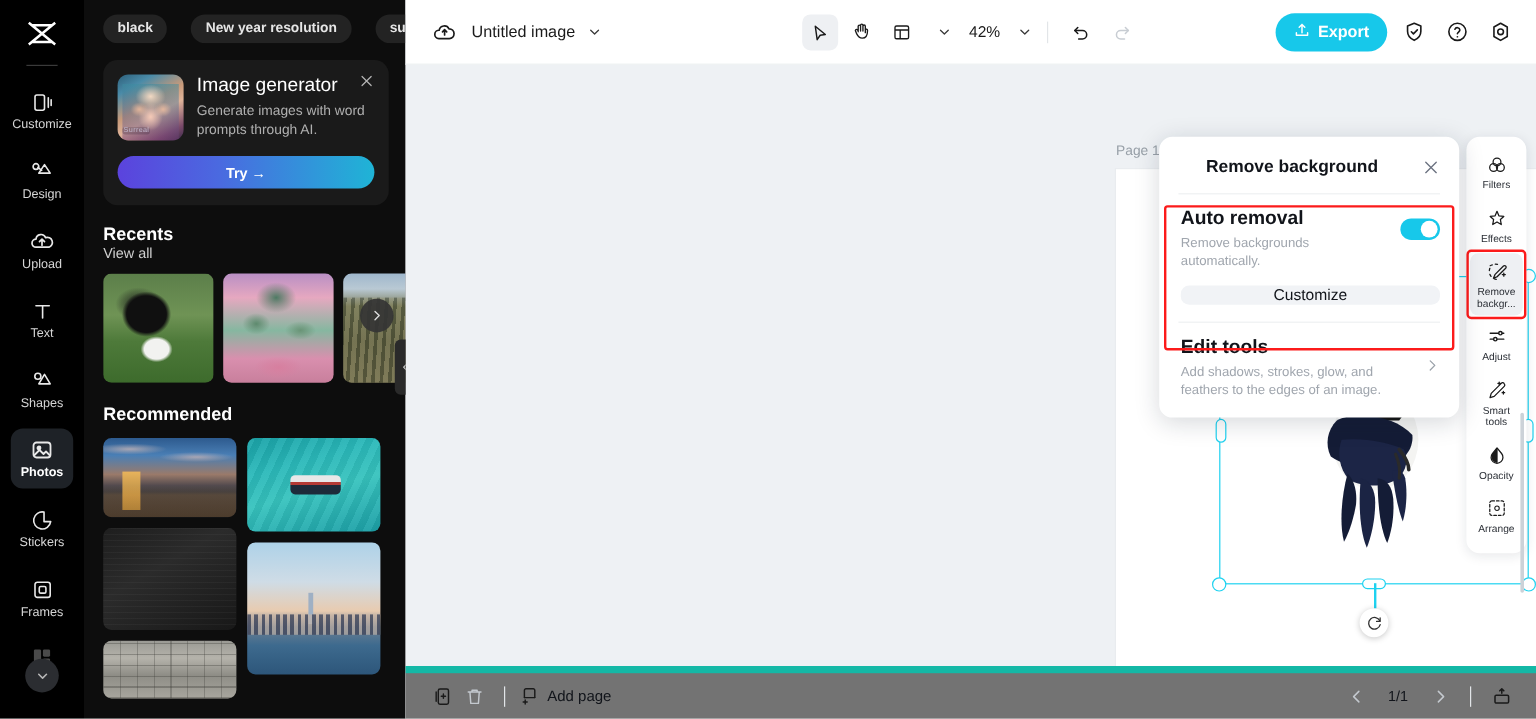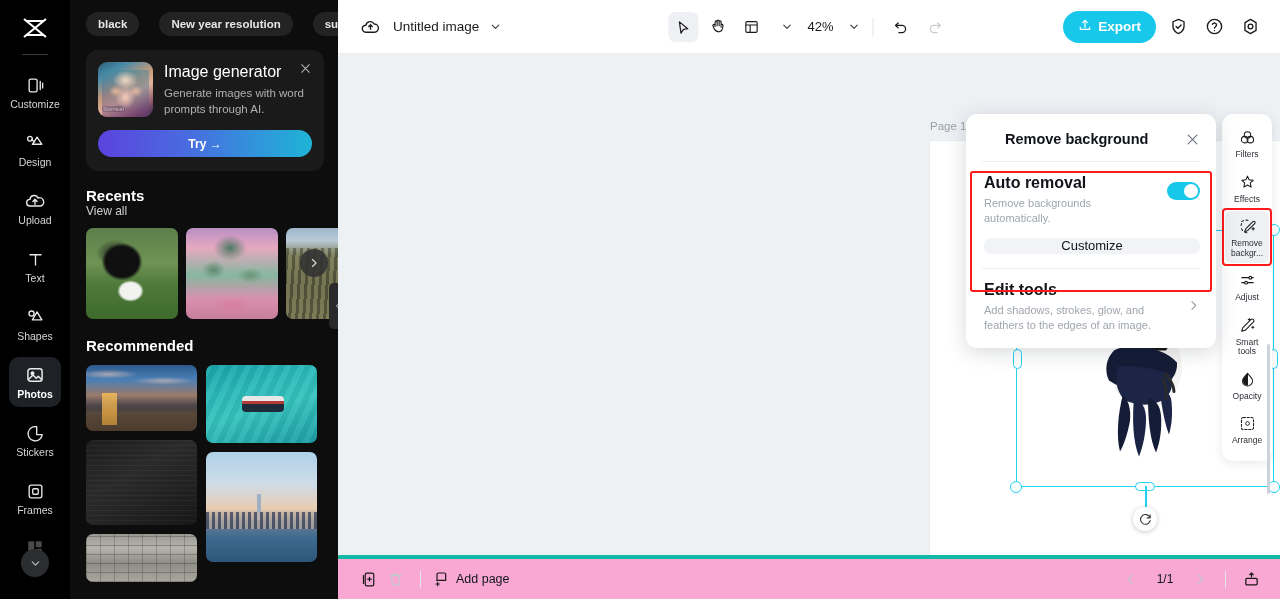--- a/index.html
+++ b/index.html
@@ -312,21 +312,21 @@
     position:absolute; left: -3px; right: -3px; top: -3px; bottom: -3px;
     border: 2.5px solid #fc1b1b; border-radius: 4px; pointer-events:none;
   }
   .rr-scrollbar {
     position:absolute; right: 2px; top: 230px; width: 3px; height: 150px;
     background:#ccd2d8; border-radius: 2px;
   }
 
   
   .bottombar {
-    height: 44px; flex: 0 0 44px; background:#f9a8d4; border-top:4px solid #14b8a6;
+    height: 44px; flex: 0 0 44px; background:#737373; border-top:6px solid #14b8a6;
     display:flex; align-items:center; padding: 0 16px 0 18px;
   }
   .bb-btn { width: 26px; height:26px; display:flex; align-items:center; justify-content:center; cursor:pointer; color:#1a1a1a; }
   .bb-btn.dim { color:#c4c9cf; }
   .bb-sep { width:1px; height: 17px; background:#e2e5e8; margin: 0 12px; }
   .add-page { display:flex; align-items:center; gap: 7px; cursor:pointer; }
   .add-page-txt { font-size: 12.5px; color:#11141a; }
   .bb-right { margin-left:auto; display:flex; align-items:center; gap: 10px; }
   .page-count { font-size: 12px; color:#11141a; min-width: 24px; text-align:center; }
 </style>

